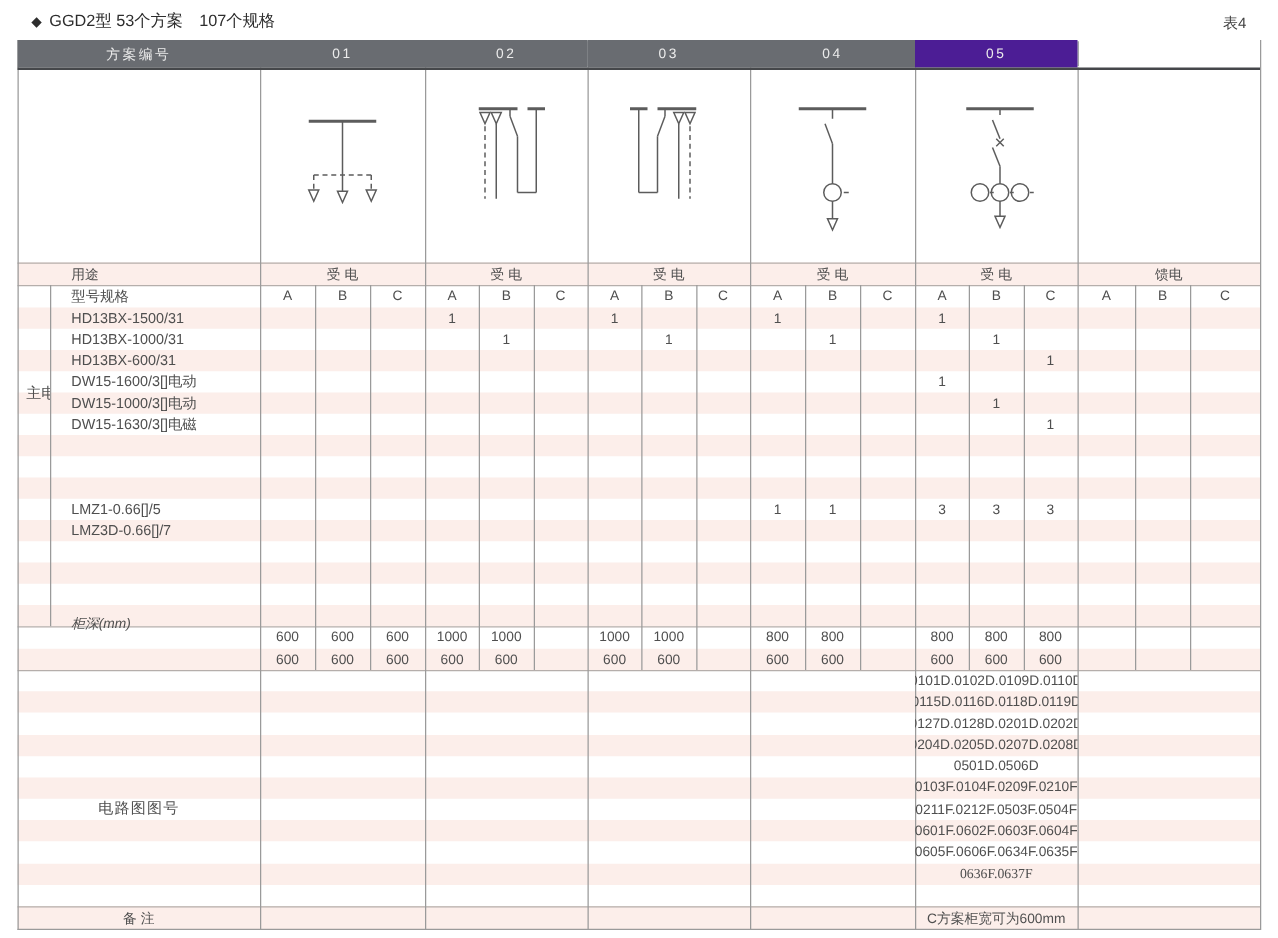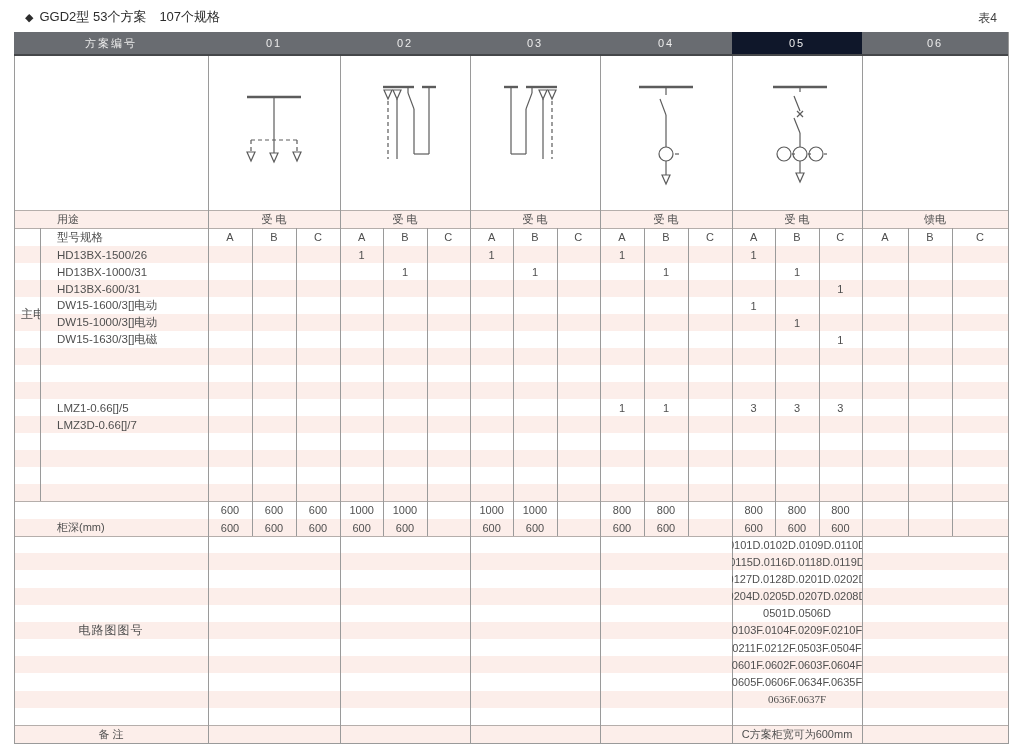--- a/index.html
+++ b/index.html
@@ -160,22 +160,21 @@
       <div class="vline" style="left: 688px; top: 228px; width: 1px; height: 308px;"></div>
       <div class="vline" style="left: 775.333px; top: 228px; width: 1px; height: 308px;"></div>
       <div class="vline" style="left: 818.667px; top: 228px; width: 1px; height: 308px;"></div>
       <div class="vline" style="left: 908px; top: 228px; width: 1px; height: 308px;"></div>
       <div class="vline" style="left: 952px; top: 228px; width: 1px; height: 308px;"></div>
       <div class="cell hdr" style="left: 14px; top: 32px; width: 194px; height: 22px; background: rgb(105, 108, 113); color: rgb(236, 236, 236);">方案编号</div>
       <div class="cell hdr" style="left: 208px; top: 32px; width: 132px; height: 22px; background: rgb(105, 108, 113); color: rgb(236, 236, 236);">01</div>
       <div class="cell hdr" style="left: 340px; top: 32px; width: 130px; height: 22px; background: rgb(105, 108, 113); color: rgb(236, 236, 236);">02</div>
       <div class="cell hdr" style="left: 470px; top: 32px; width: 130px; height: 22px; background: rgb(105, 108, 113); color: rgb(236, 236, 236);">03</div>
       <div class="cell hdr" style="left: 600px; top: 32px; width: 132px; height: 22px; background: rgb(105, 108, 113); color: rgb(236, 236, 236);">04</div>
-      <div class="cell hdr" style="left: 732px; top: 32px; width: 130px; height: 22px; background: #0f172a; color: rgb(236, 236, 236);">05</div>
-      <div class="cell hdr" style="left: 862px; top: 32px; width: 146px; height: 22px; background: rgb(105, 108, 113); color: rgb(236, 236, 236);">06</div>
+      <div class="cell hdr" style="left: 732px; top: 32px; width: 130px; height: 22px; background: #4c1d95; color: rgb(236, 236, 236);">05</div>
       <div class="hline dark" style="left: 14px; top: 54px; width: 994px; height: 2px;"></div>
       <div class="cell left" style="left: 14px; top: 210px; width: 194px; height: 18px;">用途</div>
       <div class="cell" style="left: 208px; top: 210px; width: 132px; height: 18px;">受 电</div>
       <div class="cell" style="left: 340px; top: 210px; width: 130px; height: 18px;">受 电</div>
       <div class="cell" style="left: 470px; top: 210px; width: 130px; height: 18px;">受 电</div>
       <div class="cell" style="left: 600px; top: 210px; width: 132px; height: 18px;">受 电</div>
       <div class="cell" style="left: 732px; top: 210px; width: 130px; height: 18px;">受 电</div>
       <div class="cell" style="left: 862px; top: 210px; width: 146px; height: 18px;">馈电</div>
       <div class="cell name" style="left: 40px; top: 228px; width: 168px; height: 18px;">型号规格</div>
       <div class="cell" style="left: 208px; top: 228px; width: 44px; height: 18px;">A</div>
@@ -190,21 +189,21 @@
       <div class="cell" style="left: 600px; top: 228px; width: 44px; height: 18px;">A</div>
       <div class="cell" style="left: 644px; top: 228px; width: 44px; height: 18px;">B</div>
       <div class="cell" style="left: 688px; top: 228px; width: 44px; height: 18px;">C</div>
       <div class="cell" style="left: 732px; top: 228px; width: 43.3333px; height: 18px;">A</div>
       <div class="cell" style="left: 775.333px; top: 228px; width: 43.3333px; height: 18px;">B</div>
       <div class="cell" style="left: 818.667px; top: 228px; width: 43.3333px; height: 18px;">C</div>
       <div class="cell" style="left: 862px; top: 228px; width: 46px; height: 18px;">A</div>
       <div class="cell" style="left: 908px; top: 228px; width: 44px; height: 18px;">B</div>
       <div class="cell" style="left: 952px; top: 228px; width: 56px; height: 18px;">C</div>
       <div class="cell side" style="left: 14px; top: 246px; width: 26px; height: 255px; display: block; padding: 58px 7px 0px;">主电路电器元件</div>
-      <div class="cell name" style="left: 40px; top: 246px; width: 168px; height: 17px;">HD13BX-1500/26</div>
+      <div class="cell name" style="left: 40px; top: 246px; width: 168px; height: 17px;">HD13BX-1500/31</div>
       <div class="cell" style="left: 340px; top: 246px; width: 43.3333px; height: 17px;">1</div>
       <div class="cell" style="left: 470px; top: 246px; width: 43.3333px; height: 17px;">1</div>
       <div class="cell" style="left: 600px; top: 246px; width: 44px; height: 17px;">1</div>
       <div class="cell" style="left: 732px; top: 246px; width: 43.3333px; height: 17px;">1</div>
       <div class="cell name" style="left: 40px; top: 263px; width: 168px; height: 17px;">HD13BX-1000/31</div>
       <div class="cell" style="left: 383.333px; top: 263px; width: 43.3333px; height: 17px;">1</div>
       <div class="cell" style="left: 513.333px; top: 263px; width: 43.3333px; height: 17px;">1</div>
       <div class="cell" style="left: 644px; top: 263px; width: 44px; height: 17px;">1</div>
       <div class="cell" style="left: 775.333px; top: 263px; width: 43.3333px; height: 17px;">1</div>
       <div class="cell name" style="left: 40px; top: 280px; width: 168px; height: 17px;">HD13BX-600/31</div>
@@ -227,34 +226,34 @@
       <div class="cell" style="left: 296px; top: 501px; width: 44px; height: 18px;">600</div>
       <div class="cell" style="left: 340px; top: 501px; width: 43.3333px; height: 18px;">1000</div>
       <div class="cell" style="left: 383.333px; top: 501px; width: 43.3333px; height: 18px;">1000</div>
       <div class="cell" style="left: 470px; top: 501px; width: 43.3333px; height: 18px;">1000</div>
       <div class="cell" style="left: 513.333px; top: 501px; width: 43.3333px; height: 18px;">1000</div>
       <div class="cell" style="left: 600px; top: 501px; width: 44px; height: 18px;">800</div>
       <div class="cell" style="left: 644px; top: 501px; width: 44px; height: 18px;">800</div>
       <div class="cell" style="left: 732px; top: 501px; width: 43.3333px; height: 18px;">800</div>
       <div class="cell" style="left: 775.333px; top: 501px; width: 43.3333px; height: 18px;">800</div>
       <div class="cell" style="left: 818.667px; top: 501px; width: 43.3333px; height: 18px;">800</div>
-      <div class="cell left" style="left: 14px; top: 519px; width: 194px; height: 17px;">柜深(mm)</div>
+      <div class="cell left" style="left: 14px; top: 490px; width: 194px; height: 17px; font-style: italic;">柜深(mm)</div>
       <div class="cell" style="left: 208px; top: 519px; width: 44px; height: 17px;">600</div>
       <div class="cell" style="left: 252px; top: 519px; width: 44px; height: 17px;">600</div>
       <div class="cell" style="left: 296px; top: 519px; width: 44px; height: 17px;">600</div>
       <div class="cell" style="left: 340px; top: 519px; width: 43.3333px; height: 17px;">600</div>
       <div class="cell" style="left: 383.333px; top: 519px; width: 43.3333px; height: 17px;">600</div>
       <div class="cell" style="left: 470px; top: 519px; width: 43.3333px; height: 17px;">600</div>
       <div class="cell" style="left: 513.333px; top: 519px; width: 43.3333px; height: 17px;">600</div>
       <div class="cell" style="left: 600px; top: 519px; width: 44px; height: 17px;">600</div>
       <div class="cell" style="left: 644px; top: 519px; width: 44px; height: 17px;">600</div>
       <div class="cell" style="left: 732px; top: 519px; width: 43.3333px; height: 17px;">600</div>
       <div class="cell" style="left: 775.333px; top: 519px; width: 43.3333px; height: 17px;">600</div>
       <div class="cell" style="left: 818.667px; top: 519px; width: 43.3333px; height: 17px;">600</div>
-      <div class="cell biglabel" style="left: 14px; top: 536px; width: 194px; height: 189px;">电路图图号</div>
+      <div class="cell biglabel" style="left: 14px; top: 552px; width: 194px; height: 189px;">电路图图号</div>
       <div class="cell code" style="left: 732px; top: 536px; width: 130px; height: 17.1818px;">0101D.0102D.0109D.0110D</div>
       <div class="cell code" style="left: 732px; top: 553.182px; width: 130px; height: 17.1818px;">0115D.0116D.0118D.0119D</div>
       <div class="cell code" style="left: 732px; top: 570.364px; width: 130px; height: 17.1818px;">0127D.0128D.0201D.0202D</div>
       <div class="cell code" style="left: 732px; top: 587.545px; width: 130px; height: 17.1818px;">0204D.0205D.0207D.0208D</div>
       <div class="cell code" style="left: 732px; top: 604.727px; width: 130px; height: 17.1818px;">0501D.0506D</div>
       <div class="cell code" style="left: 732px; top: 621.909px; width: 130px; height: 17.1818px;">0103F.0104F.0209F.0210F</div>
       <div class="cell code" style="left: 732px; top: 639.091px; width: 130px; height: 17.1818px;">0211F.0212F.0503F.0504F</div>
       <div class="cell code" style="left: 732px; top: 656.273px; width: 130px; height: 17.1818px;">0601F.0602F.0603F.0604F</div>
       <div class="cell code" style="left: 732px; top: 673.455px; width: 130px; height: 17.1818px;">0605F.0606F.0634F.0635F</div>
       <div class="cell code" style="left: 732px; top: 690.636px; width: 130px; height: 17.1818px; font-family: Liberation Serif, serif;">0636F.0637F</div>

